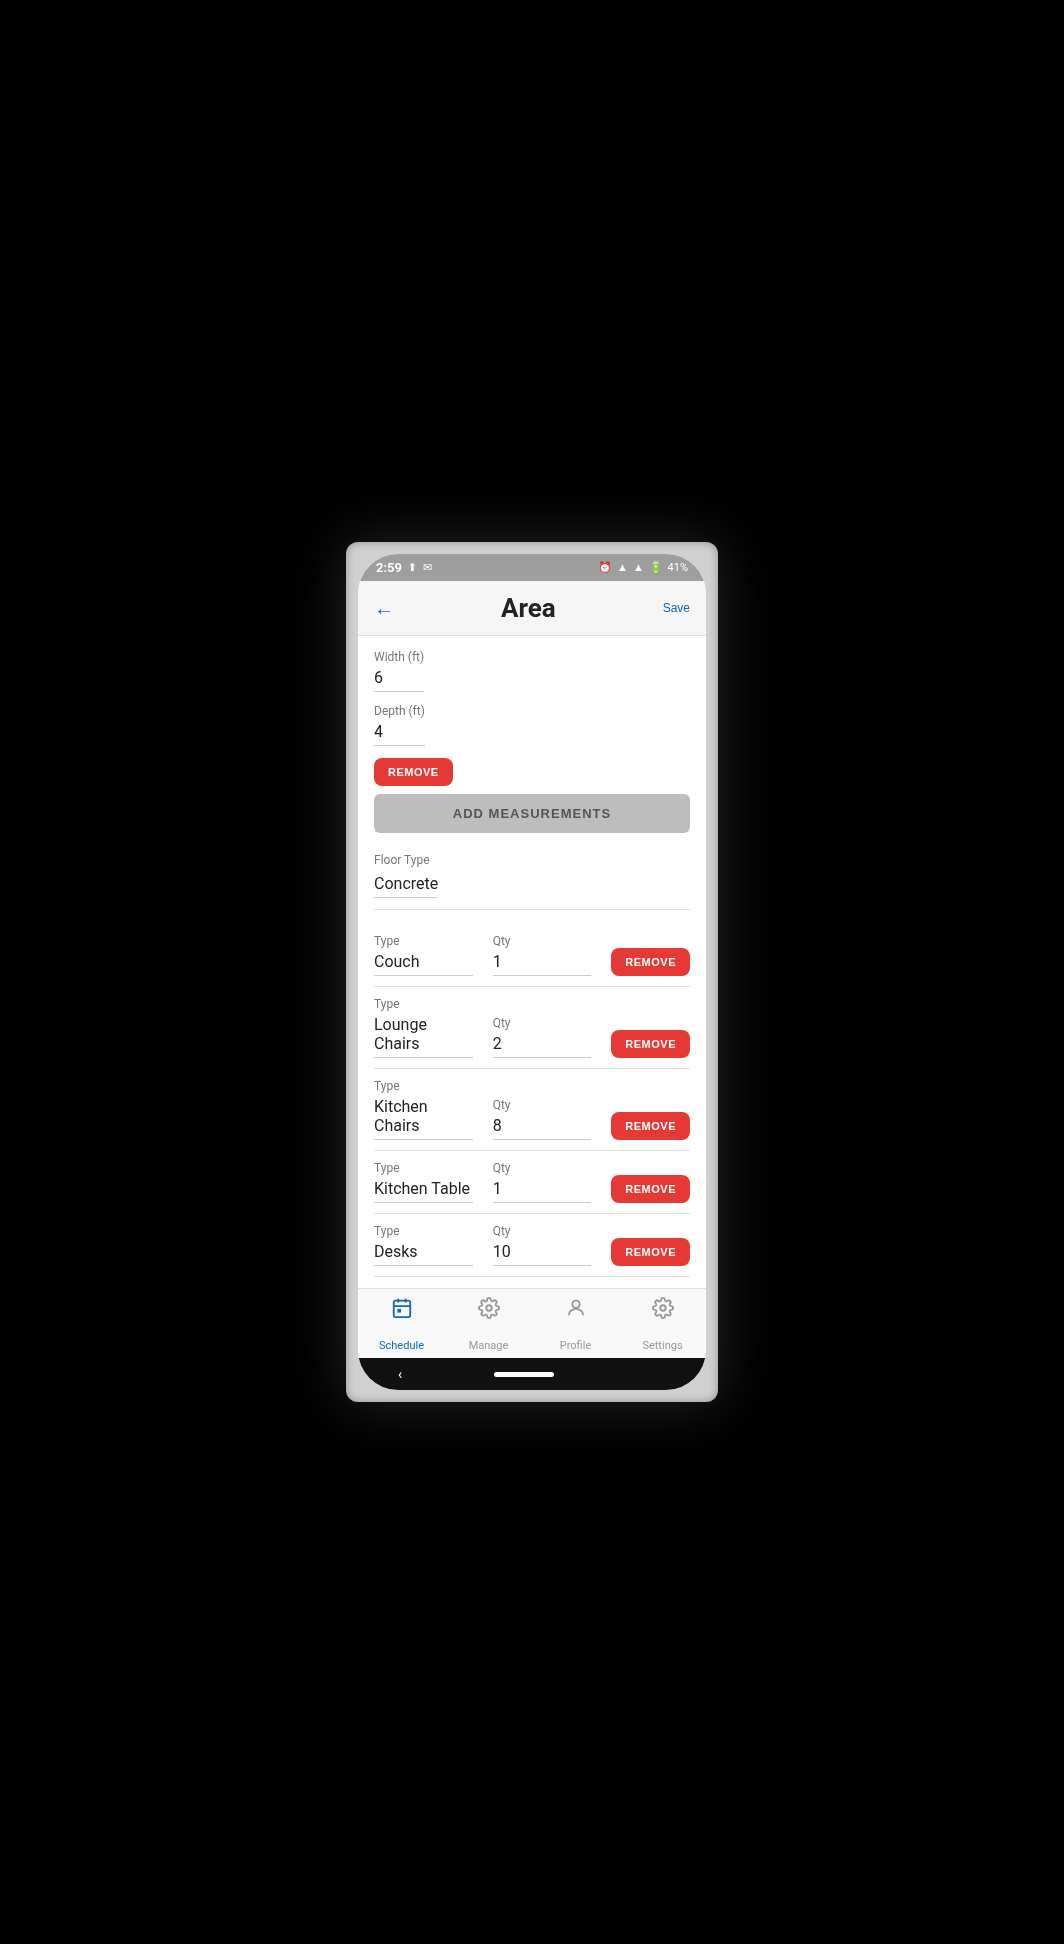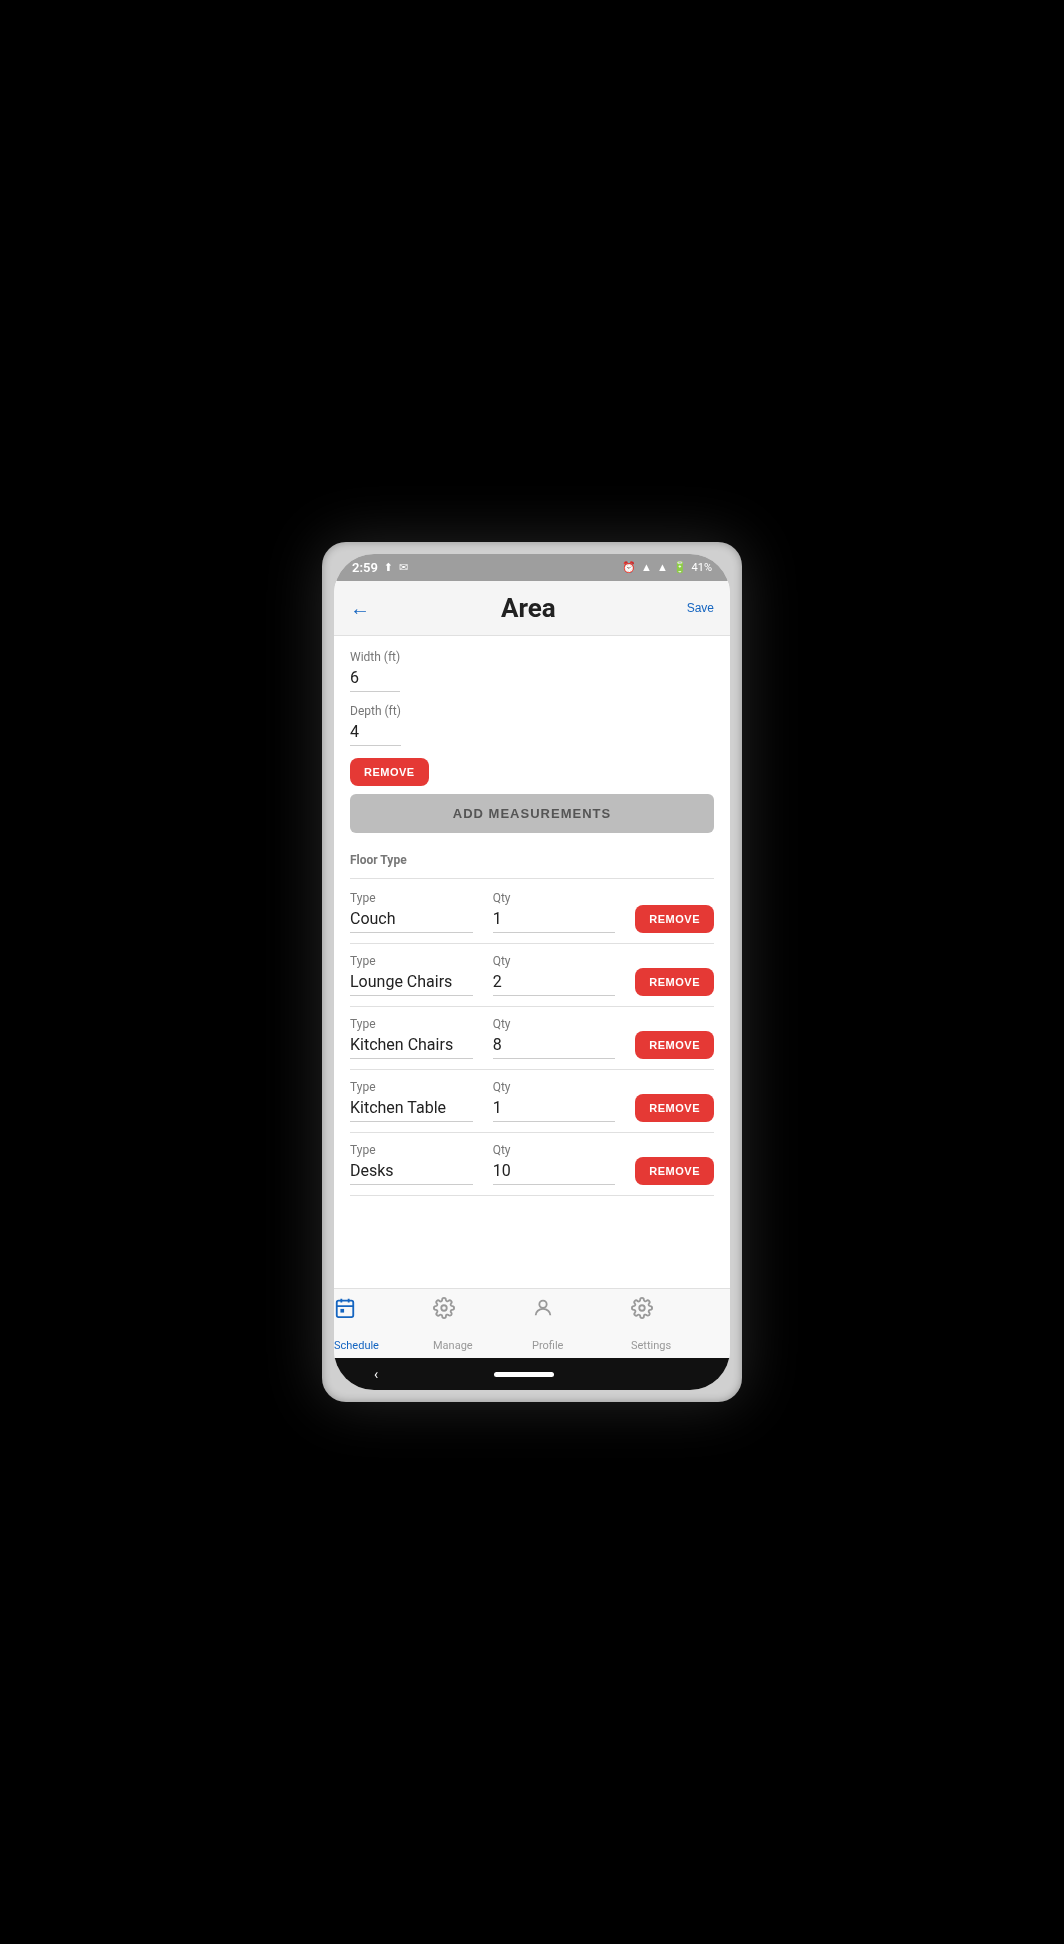--- a/index.html
+++ b/index.html
@@ -7,24 +7,24 @@
     body {
       background: #000;
       display: flex;
       justify-content: center;
       align-items: center;
       min-height: 100vh;
       font-family: -apple-system, BlinkMacSystemFont, 'Segoe UI', Roboto, sans-serif;
     }
 
     .phone-outer {
-      width: 420px;
+      width: 372px;
       height: 860px;
       background: #d0d0d0;
-      border-radius: 24px;
+      border-radius: 12px;
       padding: 12px;
       box-shadow: 0 0 60px rgba(255,255,255,0.15), inset 0 0 8px rgba(0,0,0,0.3);
       display: flex;
       flex-direction: column;
     }
 
     .phone-inner {
       flex: 1;
       background: #fff;
       border-radius: 40px;
@@ -174,22 +174,21 @@
 
     
     .section-divider {
       width: 100%;
       height: 1px;
       background: #e0e0e0;
       margin: 10px 0;
     }
 
     .floor-type-section {
-      margin-bottom: 12px;
-      font-weight: bold;
+      margin-bottom: 24px;
     }
 
     
     .item-row {
       margin-bottom: 4px;
     }
 
     .item-row-top {
       display: flex;
       align-items: flex-end;
@@ -210,20 +209,21 @@
       border-top: 1px solid #e0e0e0;
       display: flex;
       justify-content: space-around;
       padding: 8px 0 6px;
       flex-shrink: 0;
     }
 
     .nav-item {
       display: flex;
       flex-direction: column;
+      align-items: center;
       gap: 15px;
       cursor: pointer;
       flex: 1;
     }
 
     .nav-icon {
       font-size: 20px;
       color: #999;
     }
 
@@ -306,20 +306,23 @@
           <span class="field-label">Depth (ft)</span>
           <span class="field-value">4</span>
         </div>
         <button class="remove-btn">REMOVE</button>
       </div>
 
       <button class="add-measurements-btn">ADD MEASUREMENTS</button>
 
       <div class="floor-type-section">
         <span class="field-label">Floor Type</span>
+        <div style="padding: 6px 0 6px;">
+          <span class="field-value">Concrete</span>
+        </div>
         <div class="section-divider"></div>
       </div>
 
       <div>
 
         <div class="item-row">
           <div class="item-row-top">
             <div class="field-group">
               <span class="field-label">Type</span>
               <span class="field-value">Couch</span>

